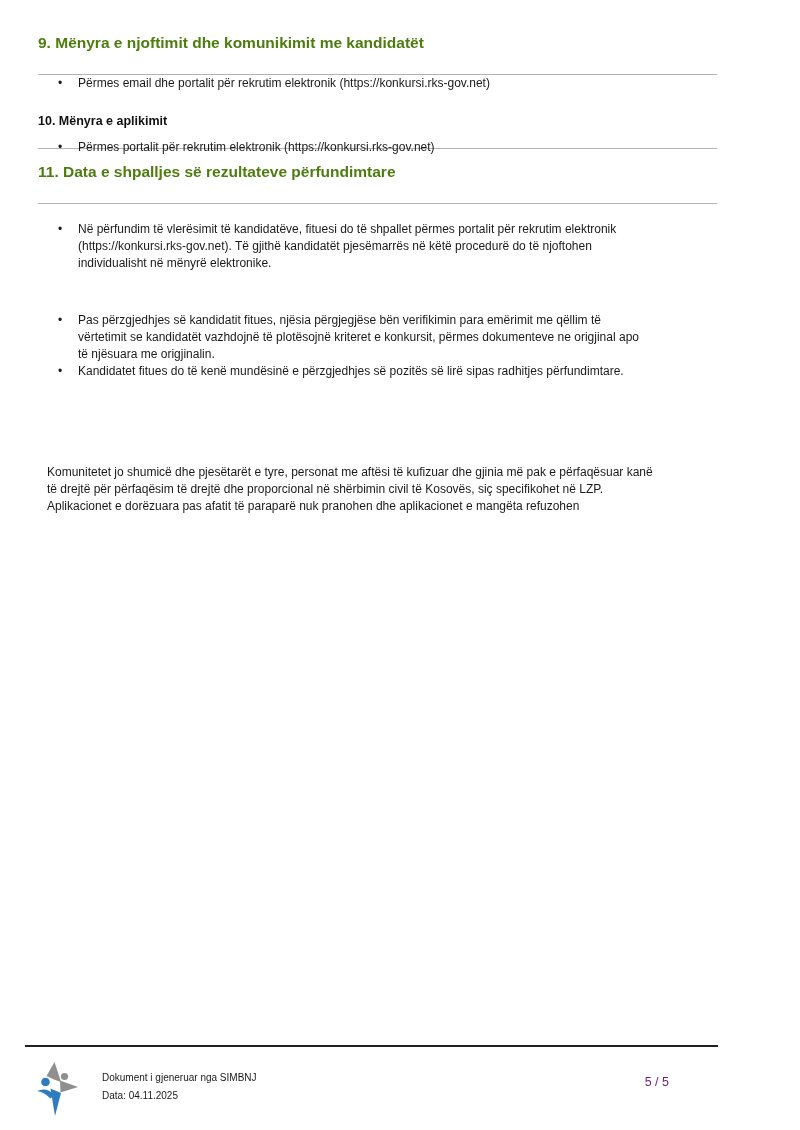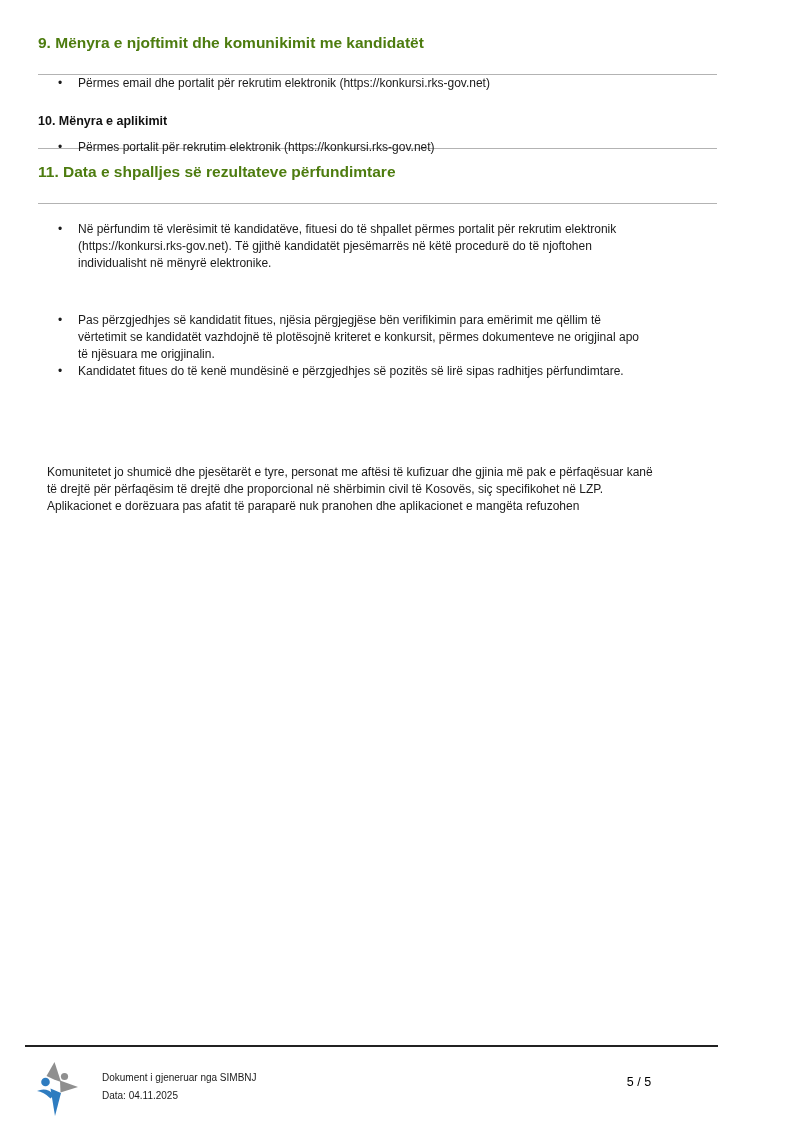--- a/index.html
+++ b/index.html
@@ -40,21 +40,21 @@
     position:absolute;left:25px;top:1045px;width:693px;height:2px;
     background:#212121;
   }
   .logo{position:absolute;left:33px;top:1061px;}
   .footer-meta{
     position:absolute;left:102px;top:1041px;
     font-size:10px;line-height:17.5px;color:#1a1a1a;margin-top:28px;
   }
   .page-number{
     position:absolute;left:609px;top:1075px;width:60px;
-    text-align:center;font-size:12.5px;color:#000000;
+    text-align:right;font-size:12.5px;color:#701a75;
   }
 </style>
 </head>
 <body>
 
 <div class="page">
 
   <h2 class="abs h-lg" style="top:33px">9. Mënyra e njoftimit dhe komunikimit me kandidatët</h2>
   <ul class="abs bullets" style="top:75px">
     <li>

